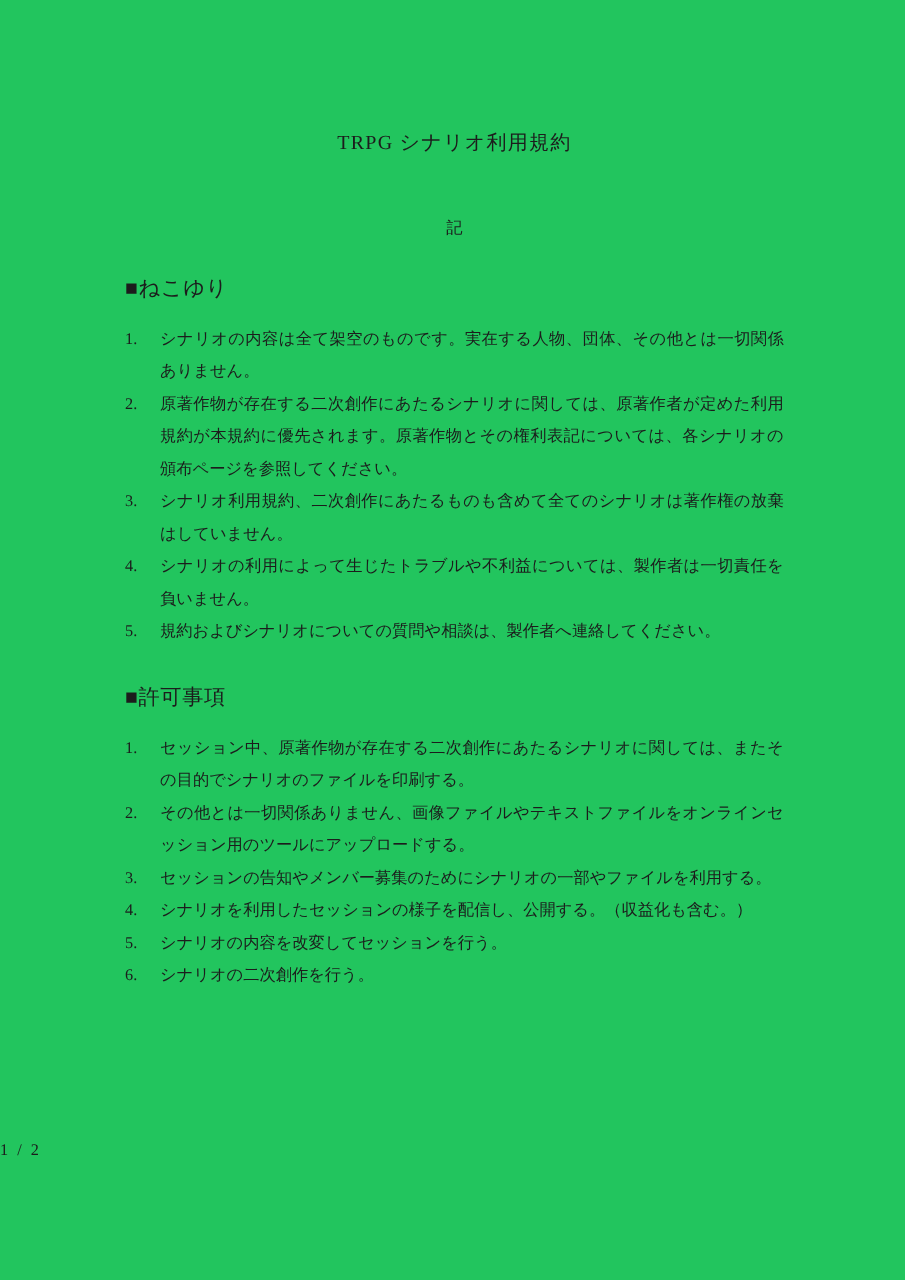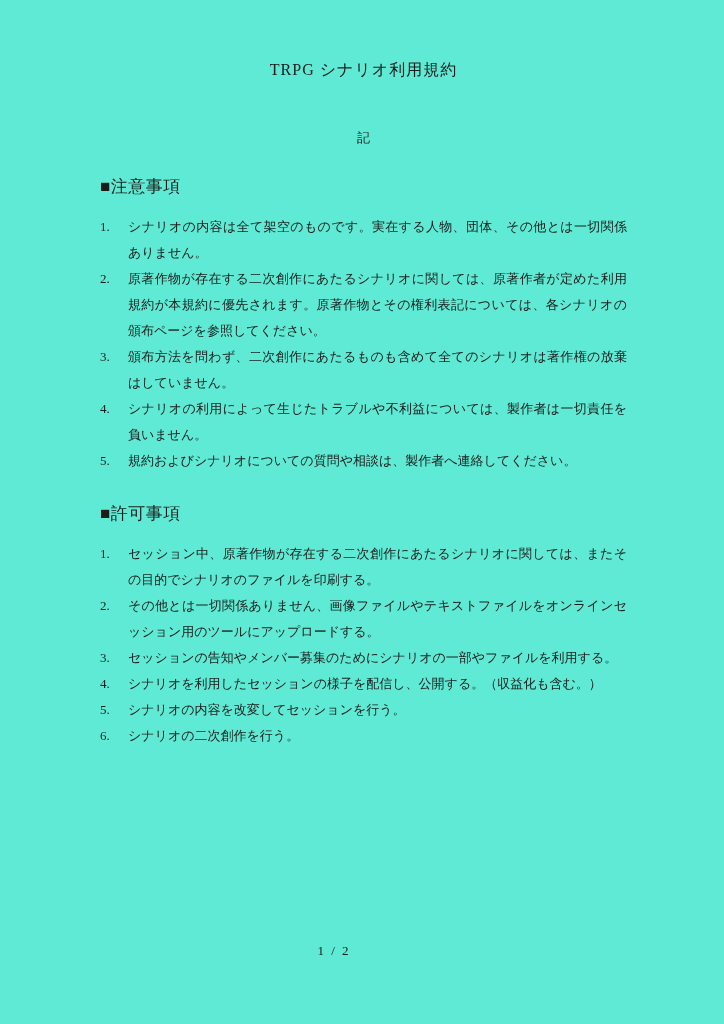--- a/index.html
+++ b/index.html
@@ -12,22 +12,22 @@
     height: 1024px;
     font-family: "Liberation Serif", "DejaVu Serif", serif;
     color: #1c1c1c;
     -webkit-font-smoothing: antialiased;
   }
   .page {
     position: relative;
     width: 724px;
     height: 1024px;
     box-sizing: border-box;
-    background: #5eead4;
-    padding: 60px 97px 0 100px;
+    background: #22c55e;
+    padding: 104px 97px 0 100px;
     overflow: hidden;
   }
   .doc-title {
     margin: 0 0 44px 0;
     font-size: 16px;
     font-weight: normal;
     text-align: center;
     letter-spacing: 1px;
   }
   .body-text {
@@ -74,50 +74,48 @@
   }
   ol.doc-list .item-text {
     flex: 1;
     text-align: justify;
   }
   .page-number {
     position: absolute;
     top: 912px;
     left: 0;
     width: 668px;
-    text-align: center;
     font-size: 13px;
     letter-spacing: 2px;
-    margin-top: 31px;
   }
 </style>
 </head>
 <body>
 
 <div class="page">
 
   <h1 class="doc-title">TRPG シナリオ利用規約</h1>
 
 
   <div class="record-marker">記</div>
 
-  <h2 class="section-heading">■注意事項</h2>
+  <h2 class="section-heading">■ねこゆり</h2>
 
   <ol class="doc-list">
     <li>
       <span class="num">1.</span>
       <span class="item-text">シナリオの内容は全て架空のものです。実在する人物、団体、その他とは一切関係ありません。</span>
     </li>
     <li>
       <span class="num">2.</span>
       <span class="item-text">原著作物が存在する二次創作にあたるシナリオに関しては、原著作者が定めた利用規約が本規約に優先されます。原著作物とその権利表記については、各シナリオの頒布ページを参照してください。</span>
     </li>
     <li>
       <span class="num">3.</span>
-      <span class="item-text">頒布方法を問わず、二次創作にあたるものも含めて全てのシナリオは著作権の放棄はしていません。</span>
+      <span class="item-text">シナリオ利用規約、二次創作にあたるものも含めて全てのシナリオは著作権の放棄はしていません。</span>
     </li>
     <li>
       <span class="num">4.</span>
       <span class="item-text">シナリオの利用によって生じたトラブルや不利益については、製作者は一切責任を負いません。</span>
     </li>
     <li>
       <span class="num">5.</span>
       <span class="item-text">規約およびシナリオについての質問や相談は、製作者へ連絡してください。</span>
     </li>
   </ol>

